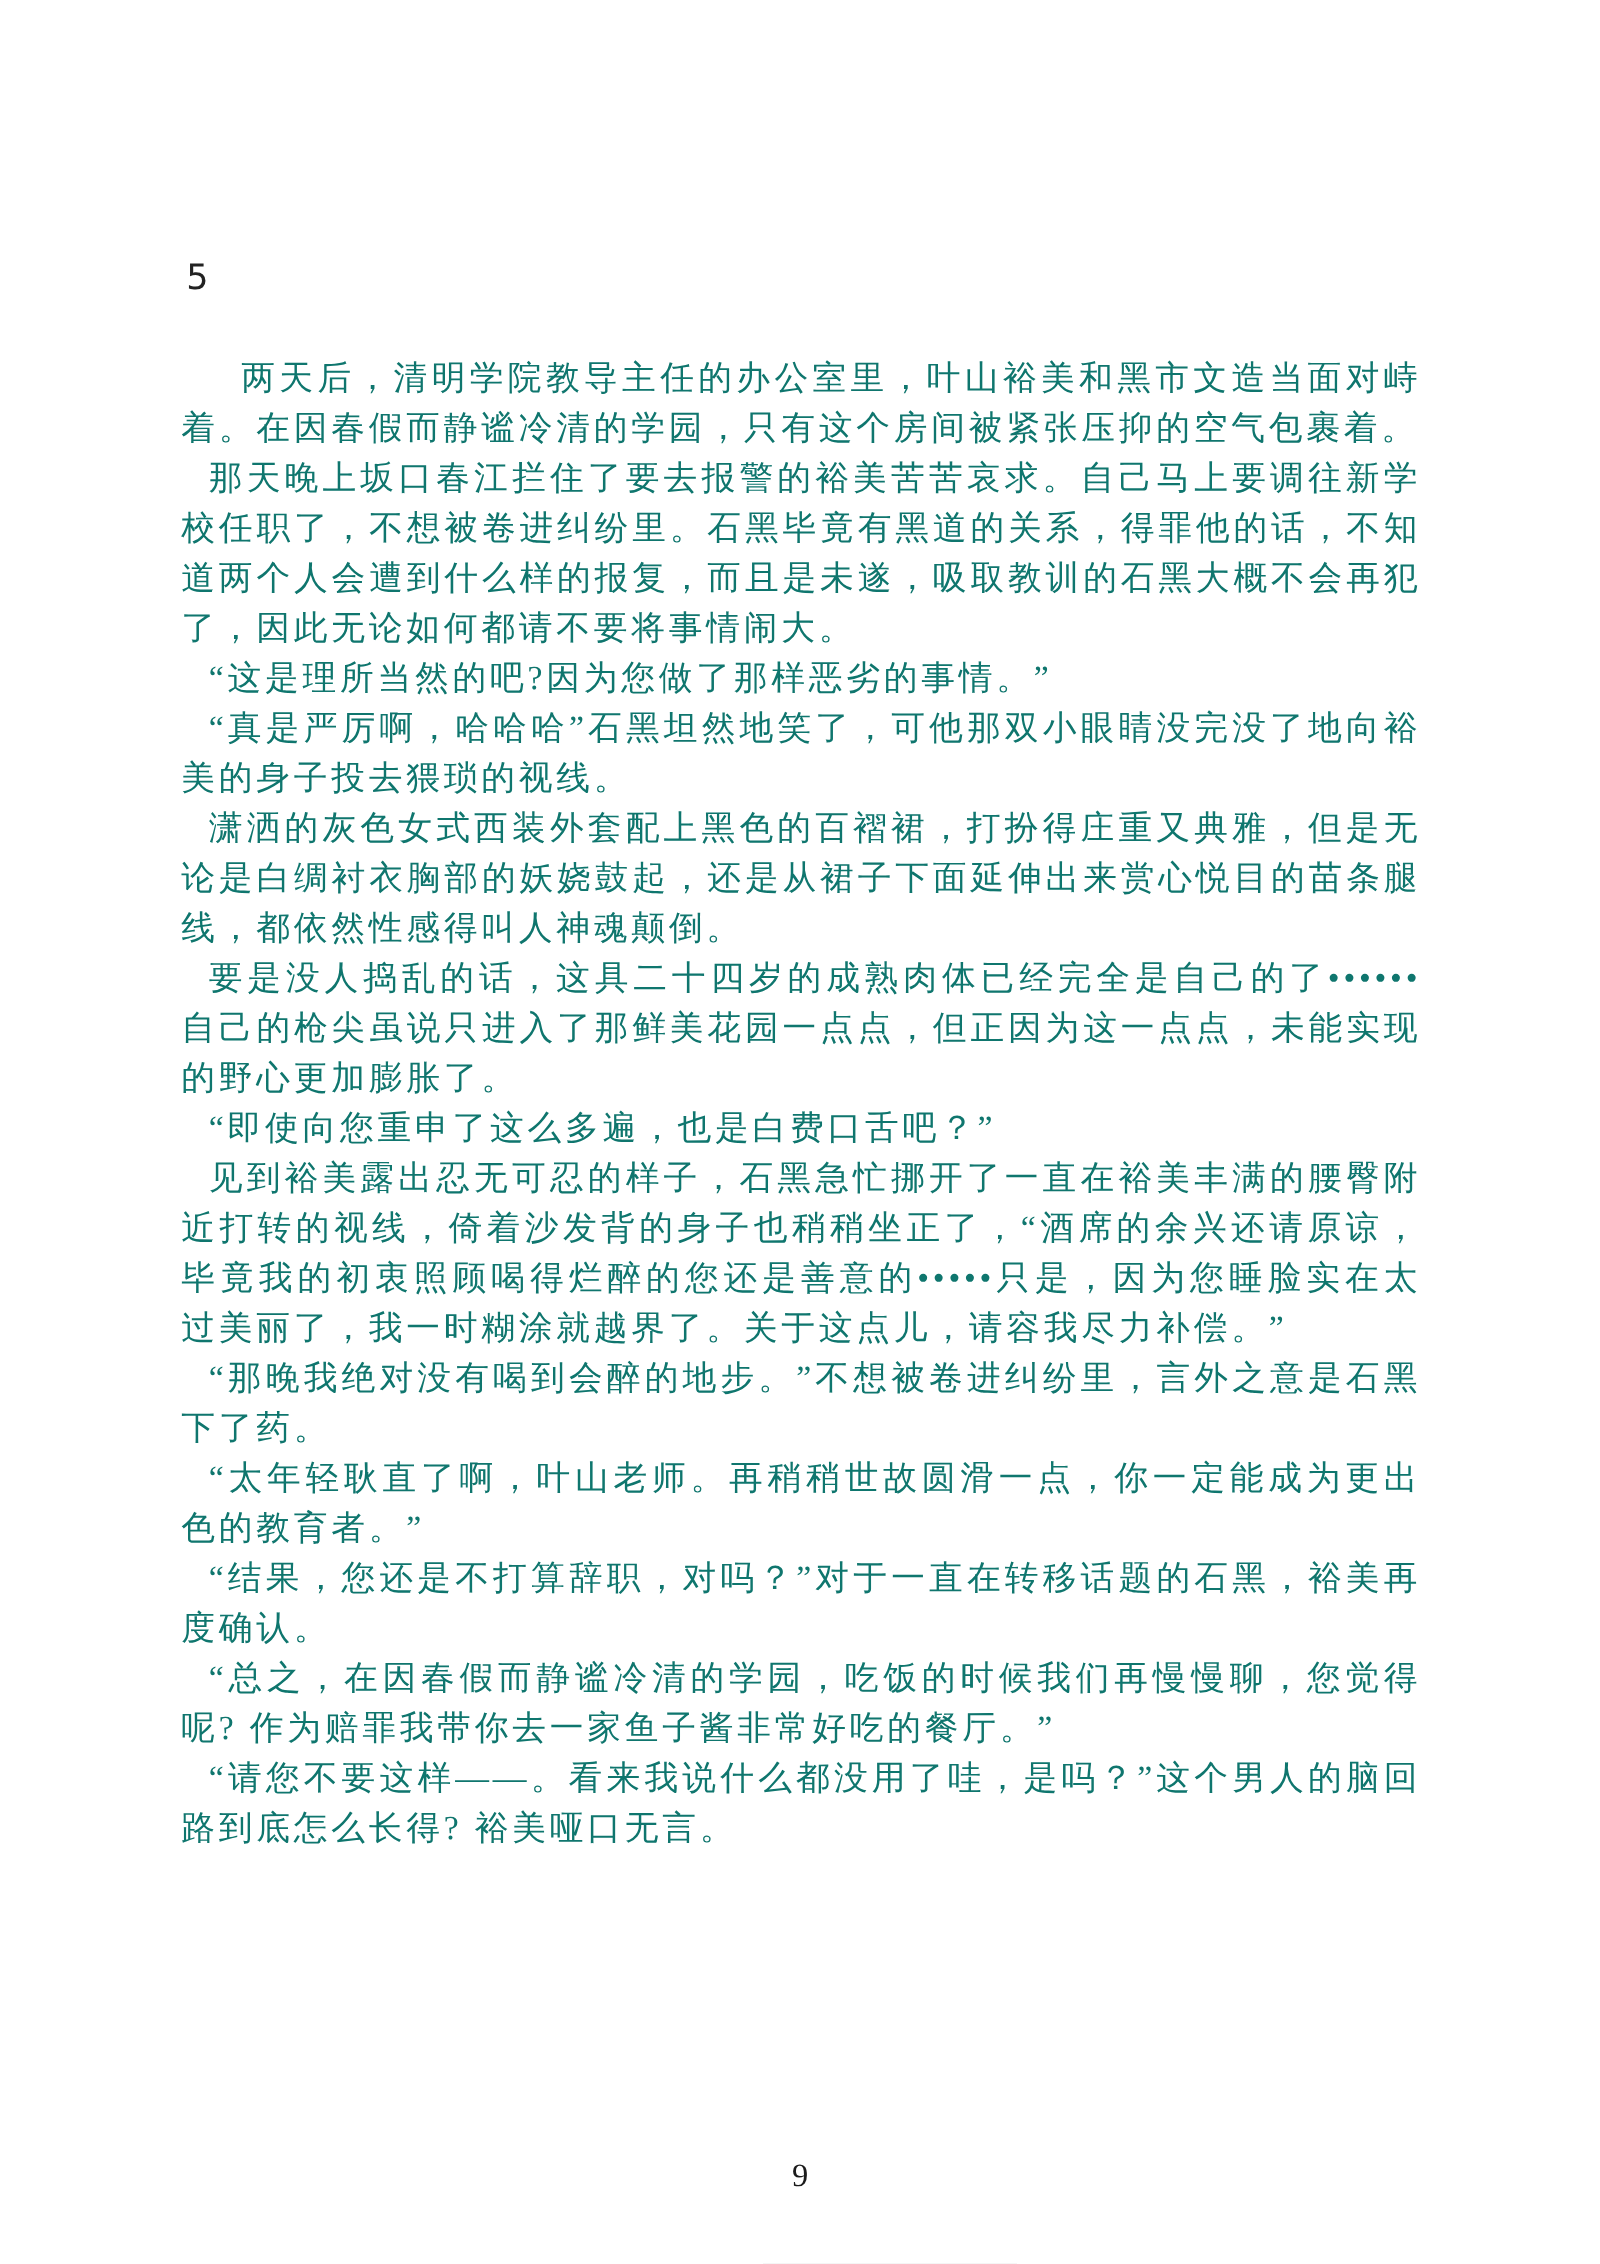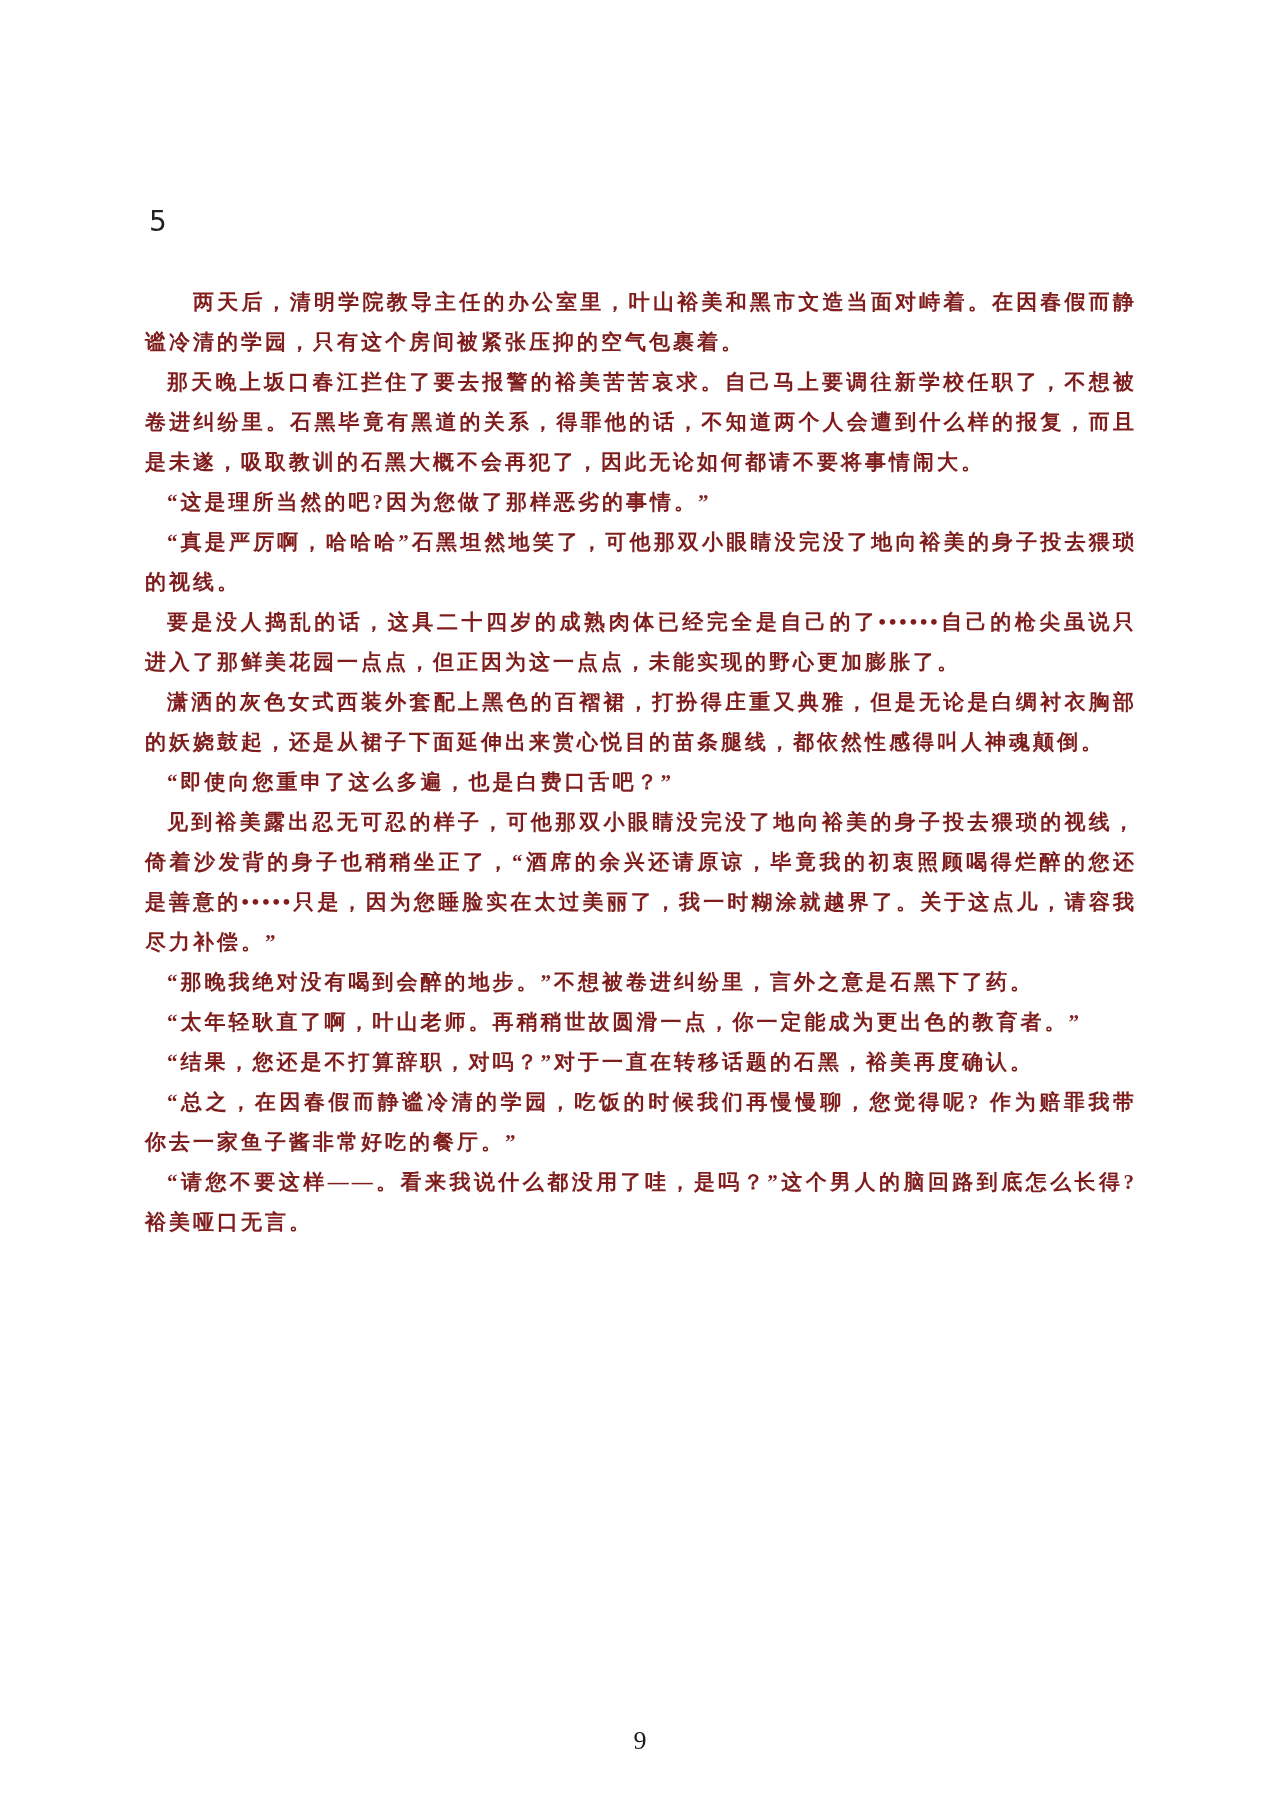--- a/index.html
+++ b/index.html
@@ -21,27 +21,26 @@
     font-size: 28px;
     line-height: 34px;
     font-family: "DejaVu Sans", "Liberation Sans", sans-serif;
     color: #222222;
   }
   .text-block {
     position: absolute;
     left: 145px;
     top: 282px;
     width: 992px;
-    font-size: 21px;
+    font-size: 27px;
     line-height: 40px;
     letter-spacing: 3px;
     text-align: justify;
     text-justify: inter-ideograph;
-    color: #7f1d1d;
-    font-weight: bold;
+    color: #0f766e;
   }
   .text-block p { margin: 0; padding: 0; }
   .indent-2 { text-indent: 48px; }
   .indent-1 { text-indent: 22px; }
   .page-number {
     position: absolute;
     left: 0;
     top: 1726px;
     width: 100%;
     text-align: center;
@@ -55,24 +54,24 @@
 
 <div class="page">
 
   <div class="chapter-number">5</div>
 
   <div class="text-block">
     <p class="indent-2">两天后，清明学院教导主任的办公室里，叶山裕美和黑市文造当面对峙着。在因春假而静谧冷清的学园，只有这个房间被紧张压抑的空气包裹着。</p>
     <p class="indent-1">那天晚上坂口春江拦住了要去报警的裕美苦苦哀求。自己马上要调往新学校任职了，不想被卷进纠纷里。石黑毕竟有黑道的关系，得罪他的话，不知道两个人会遭到什么样的报复，而且是未遂，吸取教训的石黑大概不会再犯了，因此无论如何都请不要将事情闹大。</p>
     <p class="indent-1">“这是理所当然的吧?因为您做了那样恶劣的事情。”</p>
     <p class="indent-1">“真是严厉啊，哈哈哈”石黑坦然地笑了，可他那双小眼睛没完没了地向裕美的身子投去猥琐的视线。</p>
+    <p class="indent-1">潇洒的灰色女式西装外套配上黑色的百褶裙，打扮得庄重又典雅，但是无论是白绸衬衣胸部的妖娆鼓起，还是从裙子下面延伸出来赏心悦目的苗条腿线，都依然性感得叫人神魂颠倒。</p>
     <p class="indent-1">要是没人捣乱的话，这具二十四岁的成熟肉体已经完全是自己的了••••••自己的枪尖虽说只进入了那鲜美花园一点点，但正因为这一点点，未能实现的野心更加膨胀了。</p>
-    <p class="indent-1">潇洒的灰色女式西装外套配上黑色的百褶裙，打扮得庄重又典雅，但是无论是白绸衬衣胸部的妖娆鼓起，还是从裙子下面延伸出来赏心悦目的苗条腿线，都依然性感得叫人神魂颠倒。</p>
     <p class="indent-1">“即使向您重申了这么多遍，也是白费口舌吧？”</p>
-    <p class="indent-1">见到裕美露出忍无可忍的样子，可他那双小眼睛没完没了地向裕美的身子投去猥琐的视线，倚着沙发背的身子也稍稍坐正了，“酒席的余兴还请原谅，毕竟我的初衷照顾喝得烂醉的您还是善意的•••••只是，因为您睡脸实在太过美丽了，我一时糊涂就越界了。关于这点儿，请容我尽力补偿。”</p>
+    <p class="indent-1">见到裕美露出忍无可忍的样子，石黑急忙挪开了一直在裕美丰满的腰臀附近打转的视线，倚着沙发背的身子也稍稍坐正了，“酒席的余兴还请原谅，毕竟我的初衷照顾喝得烂醉的您还是善意的•••••只是，因为您睡脸实在太过美丽了，我一时糊涂就越界了。关于这点儿，请容我尽力补偿。”</p>
     <p class="indent-1">“那晚我绝对没有喝到会醉的地步。”不想被卷进纠纷里，言外之意是石黑下了药。</p>
     <p class="indent-1">“太年轻耿直了啊，叶山老师。再稍稍世故圆滑一点，你一定能成为更出色的教育者。”</p>
     <p class="indent-1">“结果，您还是不打算辞职，对吗？”对于一直在转移话题的石黑，裕美再度确认。</p>
     <p class="indent-1">“总之，在因春假而静谧冷清的学园，吃饭的时候我们再慢慢聊，您觉得呢? 作为赔罪我带你去一家鱼子酱非常好吃的餐厅。”</p>
     <p class="indent-1">“请您不要这样——。看来我说什么都没用了哇，是吗？”这个男人的脑回路到底怎么长得? 裕美哑口无言。</p>
   </div>
 
   <div class="page-number">9</div>
 
 </div>

